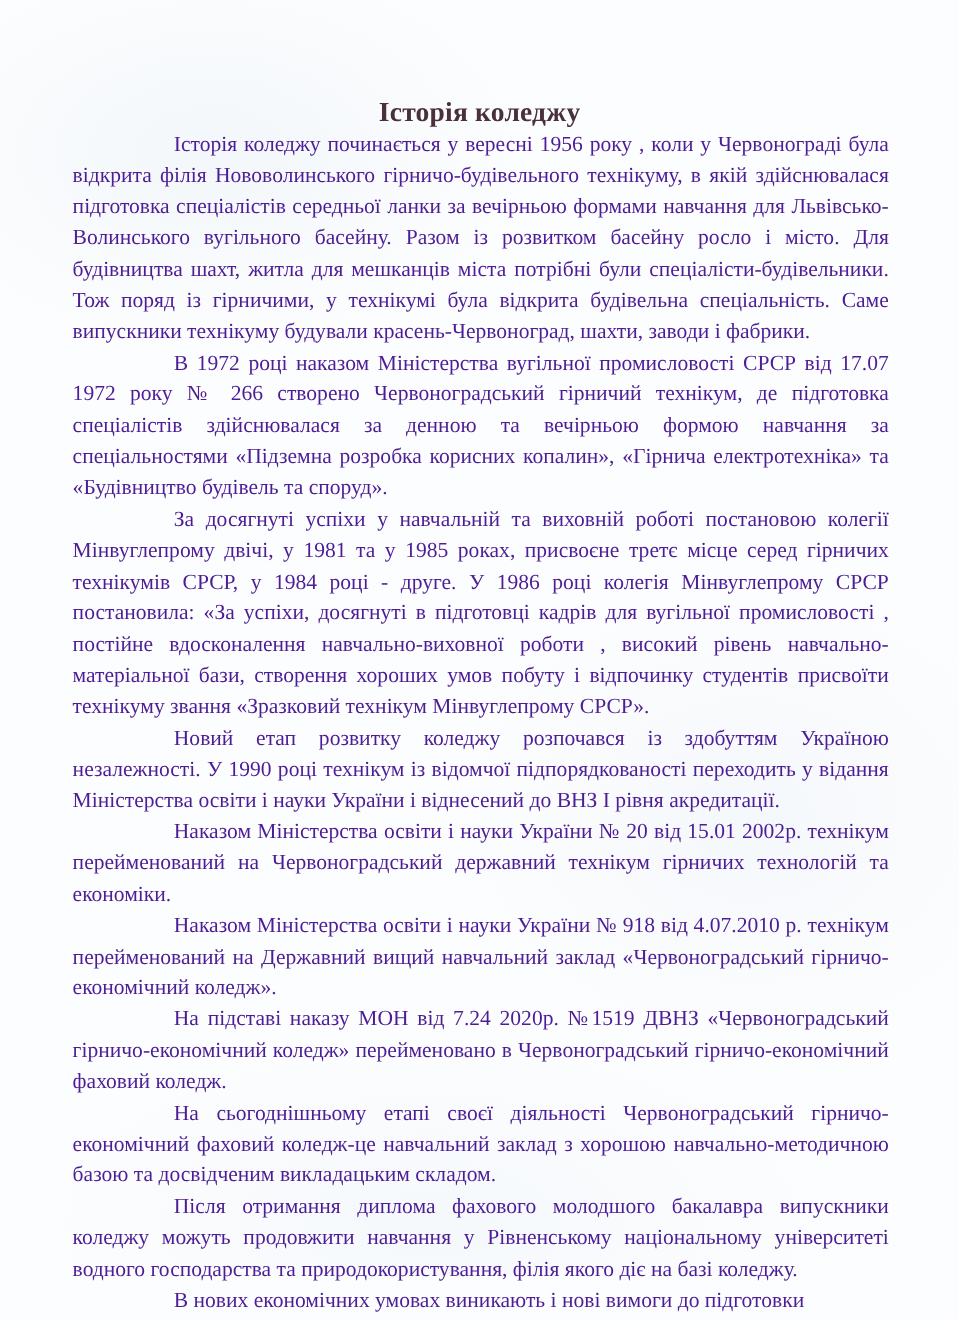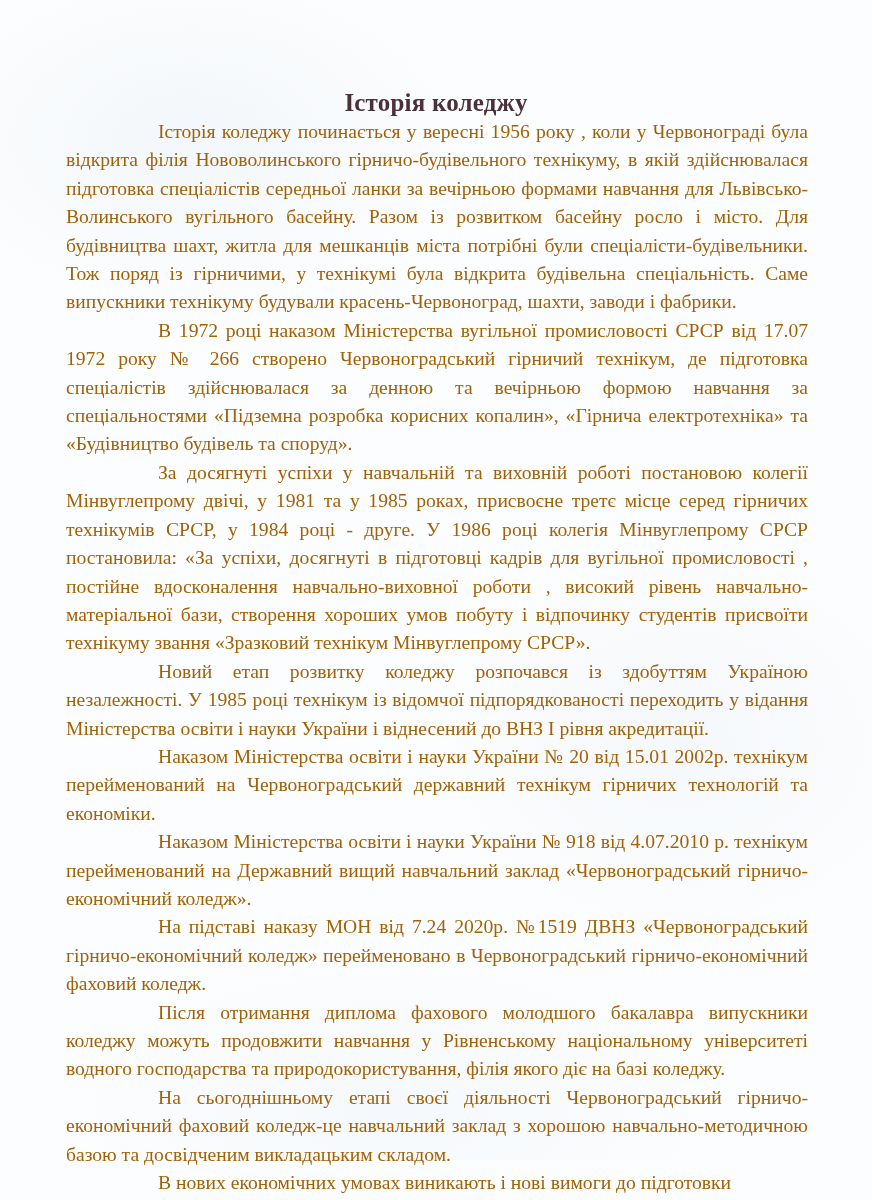--- a/index.html
+++ b/index.html
@@ -52,40 +52,40 @@
     left: 66px;
     width: 742px;
   }
   .para {
     margin: 0;
     text-align: justify;
     text-justify: inter-word;
     text-indent: 92px;
     font-size: 19.6px;
     line-height: 28.4px;
-    color: #a16207;
+    color: #4c1d95;
     hyphens: none;
   }
   .para:last-child {
     text-align: left;
   }
 </style>
 </head>
 <body>
 
 <div class="page">
 
   <h1 class="doc-title">Історія коледжу</h1>
 
   <div class="body-text">
     <p class="para">Історія коледжу починається у вересні 1956 року , коли у Червонограді була відкрита філія Нововолинського гірничо-будівельного технікуму, в якій здійснювалася підготовка спеціалістів середньої ланки за вечірньою формами навчання для Львівсько-Волинського вугільного басейну. Разом із розвитком басейну росло і місто. Для будівництва шахт, житла для мешканців міста потрібні були спеціалісти-будівельники. Тож поряд із гірничими, у технікумі була відкрита будівельна спеціальність. Саме випускники технікуму будували красень-Червоноград, шахти, заводи і фабрики.</p>
     <p class="para">В 1972 році наказом Міністерства вугільної промисловості СРСР від 17.07 1972 року № 266 створено Червоноградський гірничий технікум, де підготовка спеціалістів здійснювалася за денною та вечірньою формою навчання за спеціальностями «Підземна розробка корисних копалин», «Гірнича електротехніка» та «Будівництво будівель та споруд».</p>
     <p class="para">За досягнуті успіхи у навчальній та виховній роботі постановою колегії Мінвуглепрому двічі, у 1981 та у 1985 роках, присвоєне третє місце серед гірничих технікумів СРСР, у 1984 році - друге. У 1986 році колегія Мінвуглепрому СРСР постановила: «За успіхи, досягнуті в підготовці кадрів для вугільної промисловості , постійне вдосконалення навчально-виховної роботи , високий рівень навчально-матеріальної бази, створення хороших умов побуту і відпочинку студентів присвоїти технікуму звання «Зразковий технікум Мінвуглепрому СРСР».</p>
-    <p class="para">Новий етап розвитку коледжу розпочався із здобуттям Україною незалежності. У 1985 році технікум із відомчої підпорядкованості переходить у відання Міністерства освіти і науки України і віднесений до ВНЗ I рівня акредитації.</p>
+    <p class="para">Новий етап розвитку коледжу розпочався із здобуттям Україною незалежності. У 1990 році технікум із відомчої підпорядкованості переходить у відання Міністерства освіти і науки України і віднесений до ВНЗ I рівня акредитації.</p>
     <p class="para">Наказом Міністерства освіти і науки України № 20 від 15.01 2002р. технікум перейменований на Червоноградський державний технікум гірничих технологій та економіки.</p>
     <p class="para">Наказом Міністерства освіти і науки України № 918 від 4.07.2010 р. технікум перейменований на Державний вищий навчальний заклад «Червоноградський гірничо-економічний коледж».</p>
     <p class="para">На підставі наказу МОН від 7.24 2020р. №1519 ДВНЗ «Червоноградський гірничо-економічний коледж» перейменовано в Червоноградський гірничо-економічний фаховий коледж.</p>
+    <p class="para">На сьогоднішньому етапі своєї діяльності Червоноградський гірничо-економічний фаховий коледж-це навчальний заклад з хорошою навчально-методичною базою та досвідченим викладацьким складом.</p>
     <p class="para">Після отримання диплома фахового молодшого бакалавра випускники коледжу можуть продовжити навчання у Рівненському національному університеті водного господарства та природокористування, філія якого діє на базі коледжу.</p>
-    <p class="para">На сьогоднішньому етапі своєї діяльності Червоноградський гірничо-економічний фаховий коледж-це навчальний заклад з хорошою навчально-методичною базою та досвідченим викладацьким складом.</p>
     <p class="para">В нових економічних умовах виникають і нові вимоги до підготовки спеціалістів. Вони повинні бути хорошими професіоналами, вмілими організаторами виробництва в ринкових умовах,патріотами своєї держави. Ці завдання якраз і вирішує колектив коледжу.</p>
   </div>
 
 </div>
 
 </body></html>

